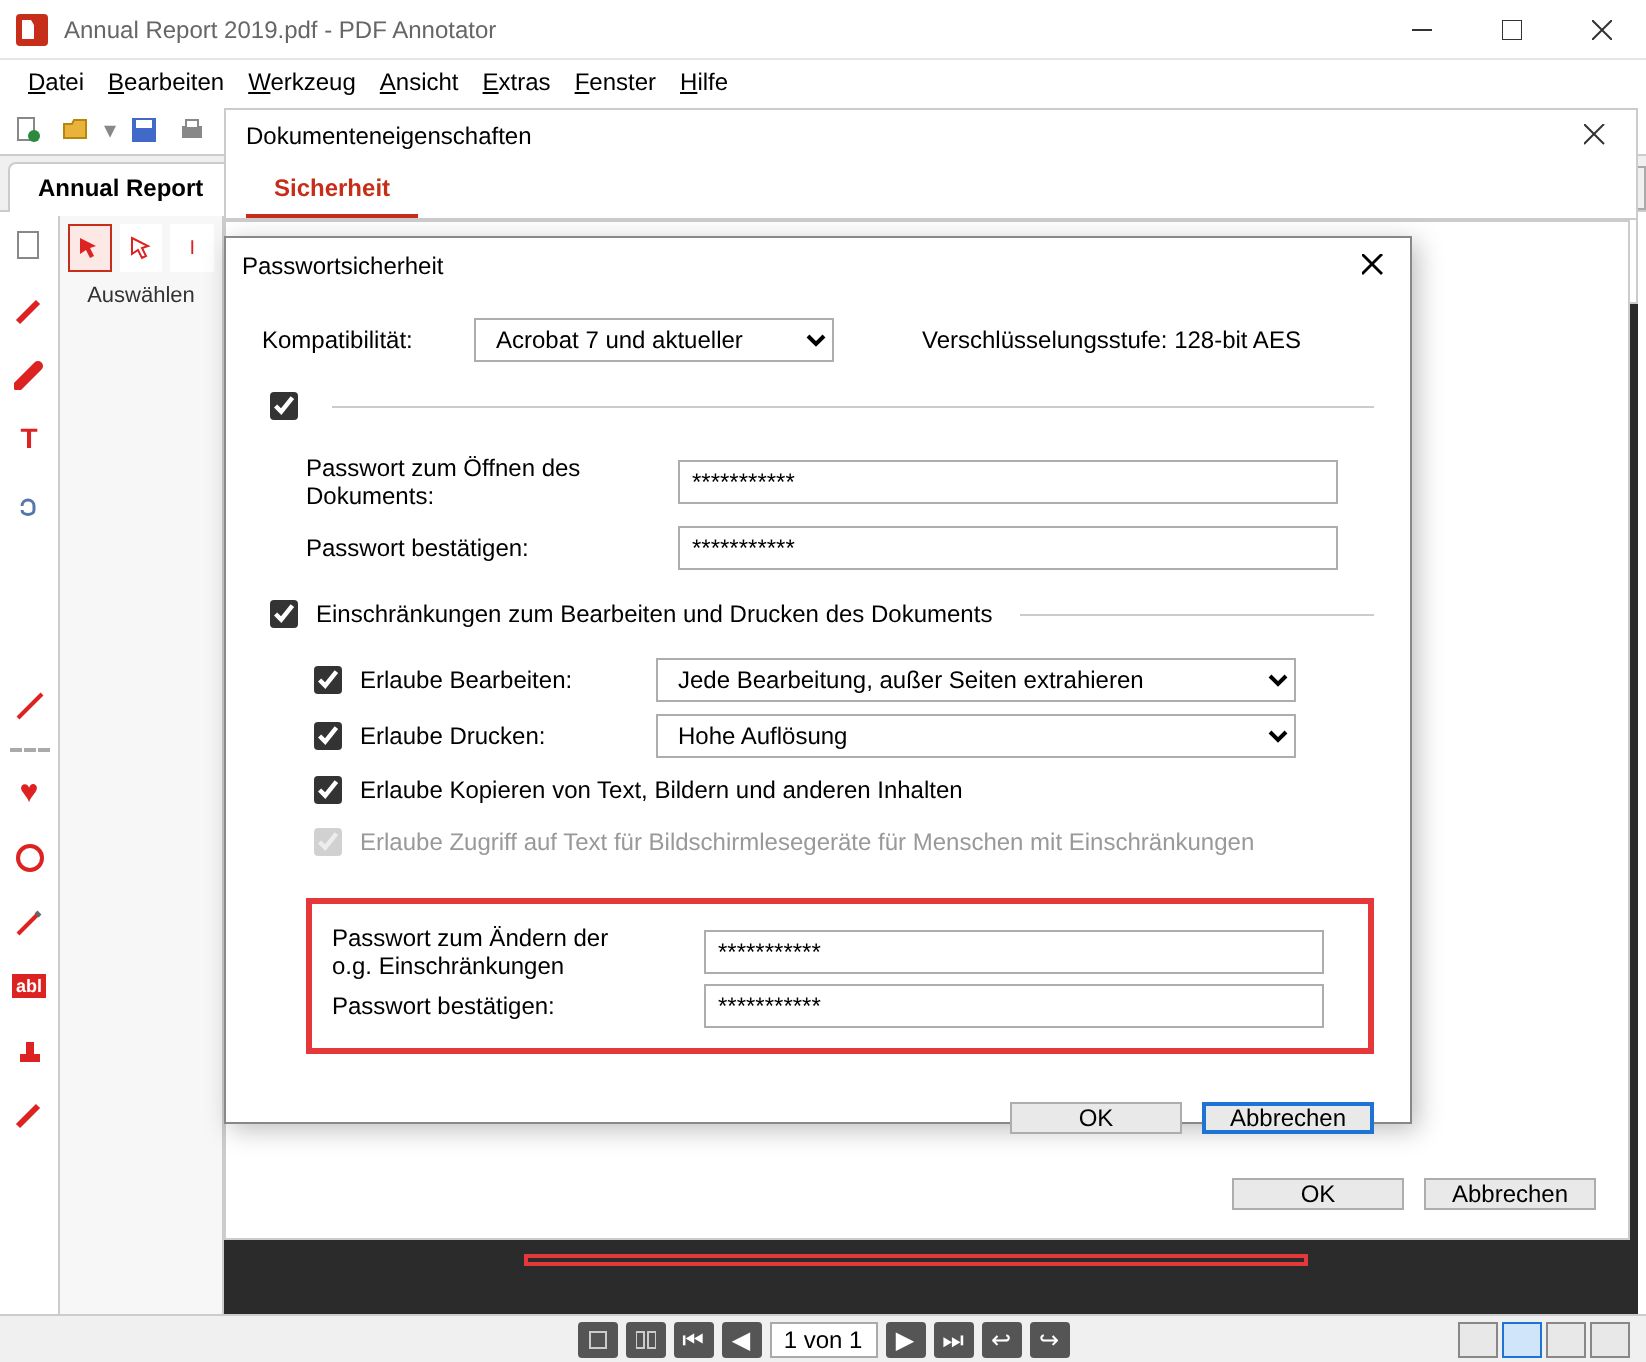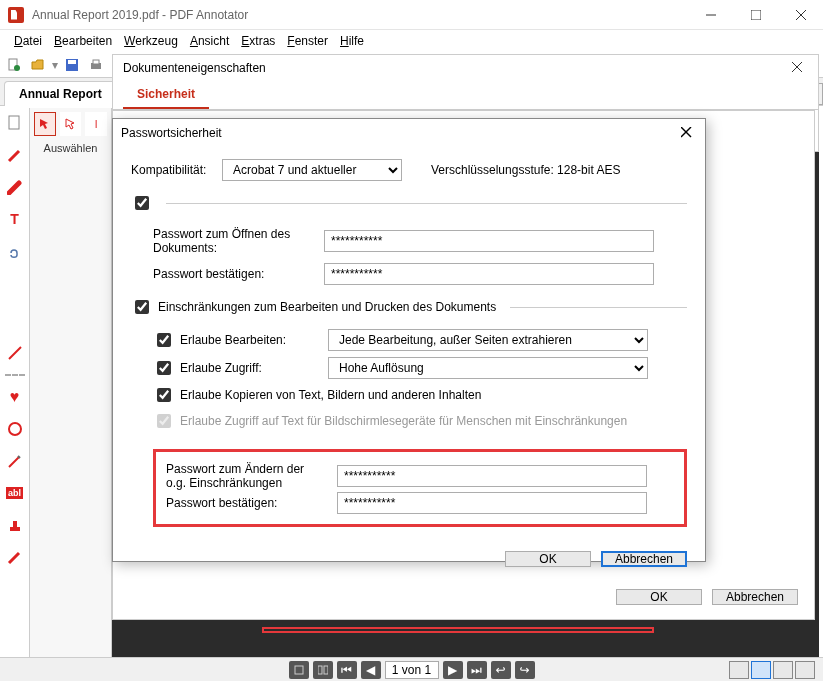--- a/index.html
+++ b/index.html
@@ -58,21 +58,21 @@
 
 .docprops-body { position: absolute; left: 112px; top: 110px; right: 8px; height: 510px; background: #fff; border: 1px solid #ccc; }
 .docprops-body .okcancel { position: absolute; right: 16px; bottom: 14px; display: flex; gap: 10px; }
 .btn { width: 86px; height: 16px; background: #e9e9e9; border: 1px solid #adadad; display:flex;align-items:center;justify-content:center; }
 
 
 .pwd-dialog { position: absolute; left: 112px; top: 118px; width: 594px; height: 444px; background: #fff; border: 1px solid #888; box-shadow: 3px 3px 12px rgba(0,0,0,0.25); z-index: 50; }
 .pwd-dialog .dtitle { height: 28px; display: flex; align-items: center; padding: 0 8px; }
 .pwd-dialog .dtitle .closebtn { margin-left: auto; width: 20px; height: 20px; display:flex;align-items:center;justify-content:center; }
 .pwd-dialog .body { padding: 4px 18px 12px 18px; }
-.pwd-dialog .row { display: flex; align-items: center; margin: 8px 0; gap: 11px; }
+.pwd-dialog .row { display: flex; align-items: center; margin: 8px 0; gap: 26px; }
 .pwd-dialog select, .pwd-dialog input[type=text], .pwd-dialog input[type=password] { height: 22px; border: 1px solid #adadad; background: #fff; padding: 0 6px; font-size: 12px; }
 .pwd-dialog .fieldset { margin-top: 12px; }
 .pwd-dialog .fieldset .legend { display:flex; align-items:center; gap: 6px; }
 .pwd-dialog .fieldset .legend::after { content:''; flex:1; height:1px; background:#ccc; margin-left:8px; }
 .pwd-dialog .indent { padding-left: 22px; padding-top: 6px; }
 .pwd-dialog .lbl { width: 160px; }
 .pwd-dialog .chkrow { display:flex; align-items:center; gap:6px; margin: 6px 0; }
 .pwd-dialog input[type=checkbox] { width:14px; height:14px; accent-color:#333; }
 .pwd-dialog .indent2 { padding-left: 22px; }
 .pwd-dialog .hl { border: 3px solid #e5383b; padding: 8px 10px; margin-top: 18px; }
@@ -316,21 +316,21 @@
         <span>Einschränkungen zum Bearbeiten und Drucken des Dokuments</span>
       </div>
       <div class="indent">
         <div class="chkrow indent2" style="padding-left:0">
           <input type="checkbox" checked="" style="">
           <span style="width:142px">Erlaube Bearbeiten:</span>
           <select style="width:320px"><option>Jede  Bearbeitung, außer Seiten extrahieren</option></select>
         </div>
         <div class="chkrow">
           <input type="checkbox" checked="" style="">
-          <span style="width:142px">Erlaube Zugriff:</span>
+          <span style="width:142px">Erlaube Drucken:</span>
           <select style="width:320px"><option>Hohe Auflösung</option></select>
         </div>
         <div class="chkrow">
           <input type="checkbox" checked="" style="">
           <span>Erlaube Kopieren von Text, Bildern und anderen Inhalten</span>
         </div>
         <div class="chkrow disabled">
           <input type="checkbox" checked="" disabled="" style="">
           <span>Erlaube Zugriff auf Text für Bildschirmlesegeräte für Menschen mit Einschränkungen</span>
         </div>

